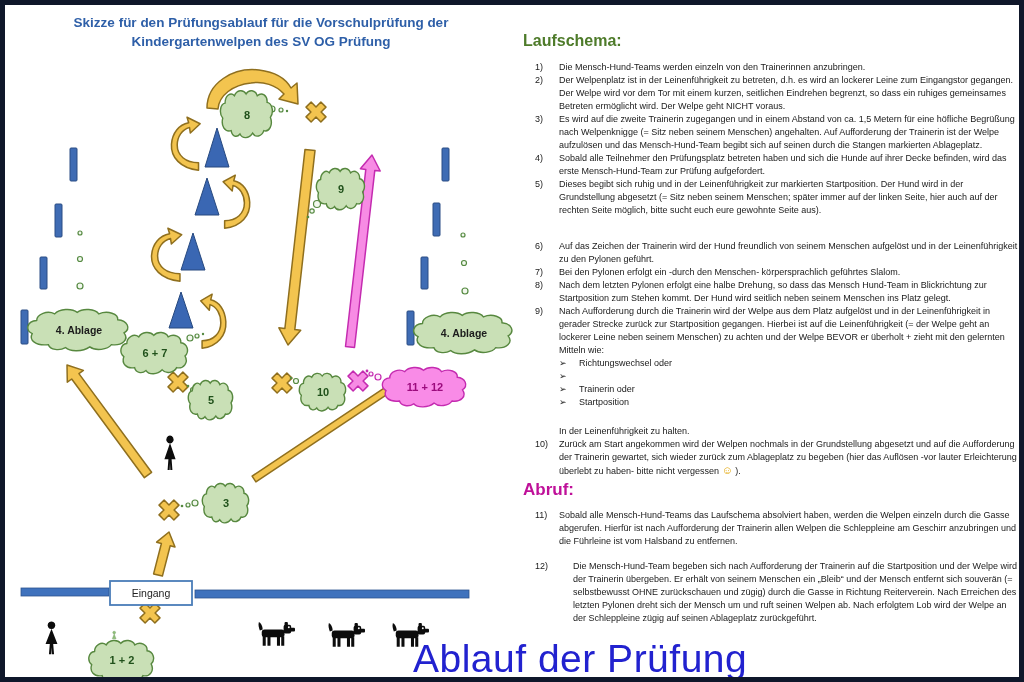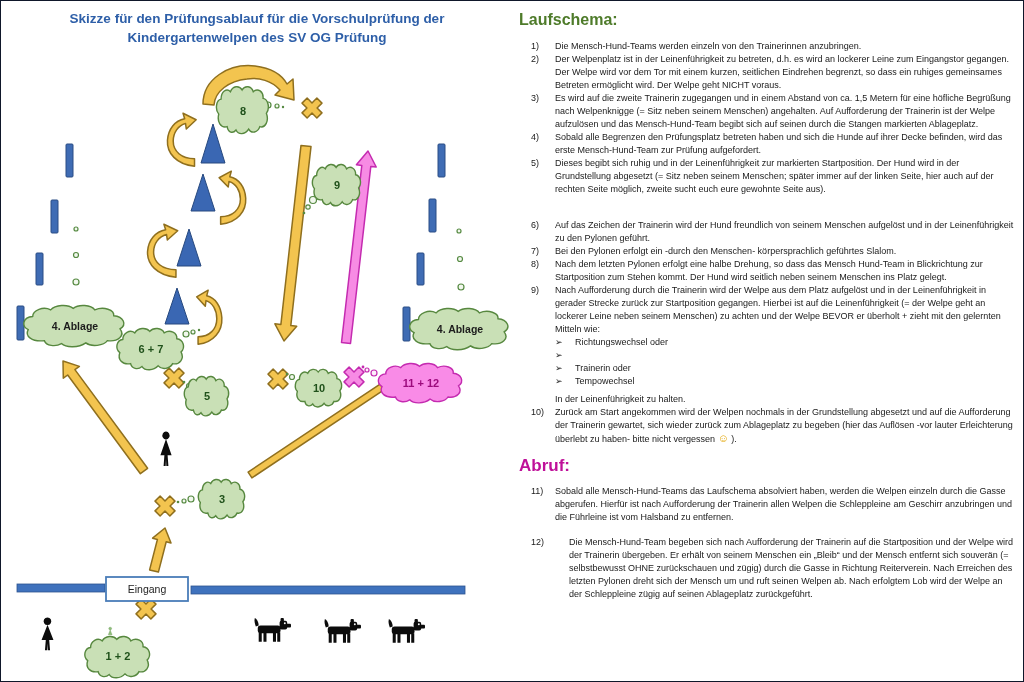--- a/index.html
+++ b/index.html
@@ -1,17 +1,17 @@
 <!DOCTYPE html>
 <html><head>
 <meta charset="utf-8">
 <style>
   html,body{margin:0;padding:0;background:#ffffff;}
   .page{position:relative;width:1024px;height:682px;background:#fff;overflow:hidden;
-        font-family:"Liberation Sans",sans-serif;border:1px solid #0f172a;box-sizing:border-box;}
+        font-family:"Liberation Sans",sans-serif;border:5px solid #0f172a;box-sizing:border-box;}
   
   .diagram{position:absolute;left:0;top:0;width:510px;height:682px;}
   .title{position:absolute;left:42px;top:8px;width:428px;text-align:center;
          color:#2e5fa8;font-weight:bold;font-size:13.5px;line-height:19px;}
   .caption{position:absolute;left:408px;top:632px;color:#2222cf;font-size:39px;
            font-weight:400;letter-spacing:.5px;white-space:nowrap;}
   svg text{font-family:"Liberation Sans",sans-serif;}
   .cloud-g{fill:#c9e0b6;stroke:#57883f;stroke-width:1.4;}
   .cloud-p{fill:#f98be7;stroke:#c42bb0;stroke-width:1.4;}
   .lblg{fill:#20511b;font-weight:bold;font-size:11px;text-anchor:middle;}
@@ -22,32 +22,32 @@
   .bluebar{fill:#3f6cb4;stroke:#2b4d85;stroke-width:1;}
   .pylon{fill:#3a67b3;stroke:#27497f;stroke-width:1;}
   .fence{fill:#3f72bd;stroke:#2d5490;stroke-width:.8;}
   .dotg{fill:#f2f8ee;stroke:#568a42;stroke-width:1.2;}
   .dotgf{fill:#568a42;stroke:none;}
   .dotp{fill:#fdeffb;stroke:#c42bb0;stroke-width:1.2;}
   .dotpf{fill:#c42bb0;stroke:none;}
   .blackfig{fill:#0c0c0c;stroke:none;}
   .greenfig{fill:#8fbf7a;stroke:#4a7a38;stroke-width:.8;}
   
-  .rcol{position:absolute;left:512px;top:10px;width:502px;color:#1a1a1a;
+  .rcol{position:absolute;left:512px;top:27px;width:502px;color:#1a1a1a;
         font-size:9px;line-height:13px;}
   .lauf-h{margin:0 0 11px 6px;font-size:16px;line-height:18px;color:#4e7b2a;font-weight:bold;}
-  .abruf-h{margin:10px 0 10px 6px;font-size:17px;line-height:19px;color:#bf1099;font-weight:bold;}
+  .abruf-h{margin:2px 0 10px 6px;font-size:17px;line-height:19px;color:#bf1099;font-weight:bold;}
   .item{display:grid;grid-template-columns:22px 1fr;column-gap:2px;padding-left:18px;}
   .item .num{text-align:left;}
   .gap-lg{margin-top:23px;}
   .gap-md{margin-top:12px;gap:16px;}
   .subs{margin-top:0;}
   .sub{display:grid;grid-template-columns:16px 1fr;column-gap:4px;padding-left:42px;}
   .sub .arr{color:#1a1a1a;}
-  .closing{margin-top:5px;}
+  .closing{margin-top:16px;}
   .emoji{color:#e2a400;font-size:11px;}
 </style>
 </head>
 <body>
 
 <div class="page">
 
   <div class="diagram">
     <div class="title">
       <div>Skizze für den Prüfungsablauf für die Vorschulprüfung der</div>
@@ -200,44 +200,45 @@
           <use href="#dogp"></use>
         </g>
       <g class="blackfig" transform="translate(322,618) scale(0.95)">
           <use href="#dogp"></use>
         </g>
       <g class="blackfig" transform="translate(386,618) scale(0.95)">
           <use href="#dogp"></use>
         </g>
     </svg>
 
+    <div class="caption">Ablauf der Prüfung</div>
   </div>
 
   <div class="rcol">
     <h2 class="lauf-h">Laufschema:</h2>
 
     <div class="item">
       <span class="num">1)</span>
       <span class="txt">Die Mensch-Hund-Teams werden einzeln von den Trainerinnen anzubringen.</span>
     </div>
     <div class="item">
       <span class="num">2)</span>
       <span class="txt">Der Welpenplatz ist in der Leinenführigkeit zu betreten, d.h. es wird an lockerer Leine zum Eingangstor gegangen. Der Welpe wird vor dem Tor mit einem kurzen, seitlichen Eindrehen begrenzt, so dass ein ruhiges gemeinsames Betreten ermöglicht wird. Der Welpe geht NICHT voraus.</span>
     </div>
     <div class="item">
       <span class="num">3)</span>
       <span class="txt">Es wird auf die zweite Trainerin zugegangen und in einem Abstand von ca. 1,5 Metern für eine höfliche Begrüßung nach Welpenknigge (= Sitz neben seinem Menschen) angehalten. Auf Aufforderung der Trainerin ist der Welpe aufzulösen und das Mensch-Hund-Team begibt sich auf seinen durch die Stangen markierten Ablageplatz.</span>
     </div>
     <div class="item">
       <span class="num">4)</span>
-      <span class="txt">Sobald alle Begrenzen den Prüfungsplatz betreten haben und sich die Hunde auf ihrer Decke befinden, wird das erste Mensch-Hund-Team zur Prüfung aufgefordert.</span>
+      <span class="txt">Sobald alle Teilnehmer den Prüfungsplatz betreten haben und sich die Hunde auf ihrer Decke befinden, wird das erste Mensch-Hund-Team zur Prüfung aufgefordert.</span>
     </div>
     <div class="item">
       <span class="num">5)</span>
-      <span class="txt">Dieses begibt sich ruhig und in der Leinenführigkeit zur markierten Startposition. Der Hund wird in der Grundstellung abgesetzt (= Sitz neben seinem Menschen; später immer auf der linken Seite, hier auch auf der rechten Seite möglich, zweite sucht euch eure gewohnte Seite aus).</span>
+      <span class="txt">Dieses begibt sich ruhig und in der Leinenführigkeit zur markierten Startposition. Der Hund wird in der Grundstellung abgesetzt (= Sitz neben seinem Menschen; später immer auf der linken Seite, hier auch auf der rechten Seite möglich, bitte sucht euch eure gewohnte Seite aus).</span>
     </div>
     <div class="item gap-lg">
       <span class="num">6)</span>
       <span class="txt">Auf das Zeichen der Trainerin wird der Hund freundlich von seinem Menschen aufgelöst und in der Leinenführigkeit zu den Pylonen geführt.</span>
     </div>
     <div class="item">
       <span class="num">7)</span>
       <span class="txt">Bei den Pylonen erfolgt ein -durch den Menschen- körpersprachlich geführtes Slalom.</span>
     </div>
     <div class="item">
@@ -255,21 +256,21 @@
       </div>
       <div class="sub">
         <span class="arr">➢</span>
       </div>
       <div class="sub">
         <span class="arr">➢</span>
         <span>Trainerin oder</span>
       </div>
       <div class="sub">
         <span class="arr">➢</span>
-        <span>Tempowechsel</span>
+        <span>Startposition</span>
       </div>
     </div>
     <div class="item">
       <span class="num"></span>
       <span class="closing">In der Leinenführigkeit zu halten.</span>
     </div>
     <div class="item">
       <span class="num">10)</span>
       <span class="txt"><span>Zurück am Start angekommen wird der Welpen nochmals in der Grundstellung abgesetzt und auf die Aufforderung der Trainerin gewartet, sich wieder zurück zum Ablageplatz zu begeben (hier das Auflösen -vor lauter Erleichterung überlebt zu haben- bitte nicht vergessen</span>
         <span class="emoji">☺</span><span> ).</span></span>

